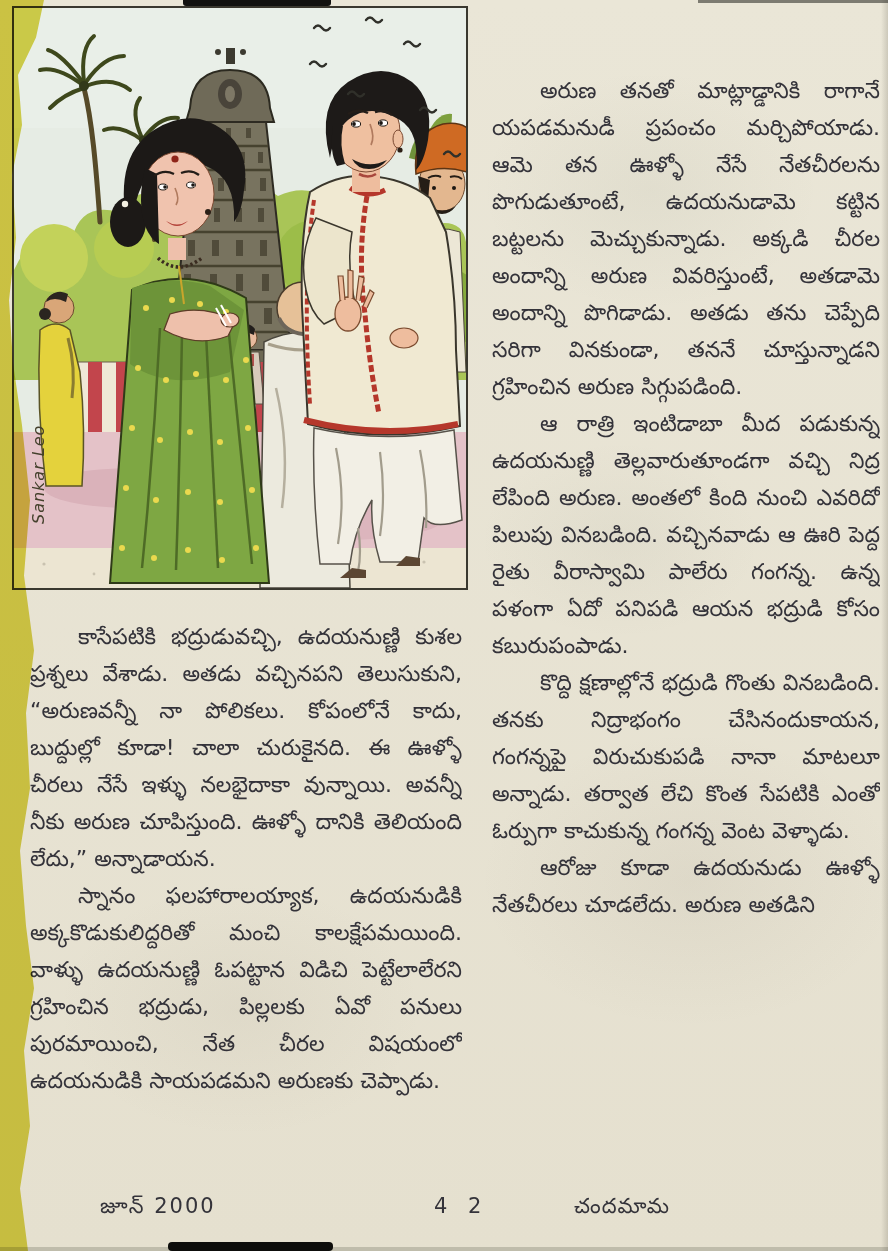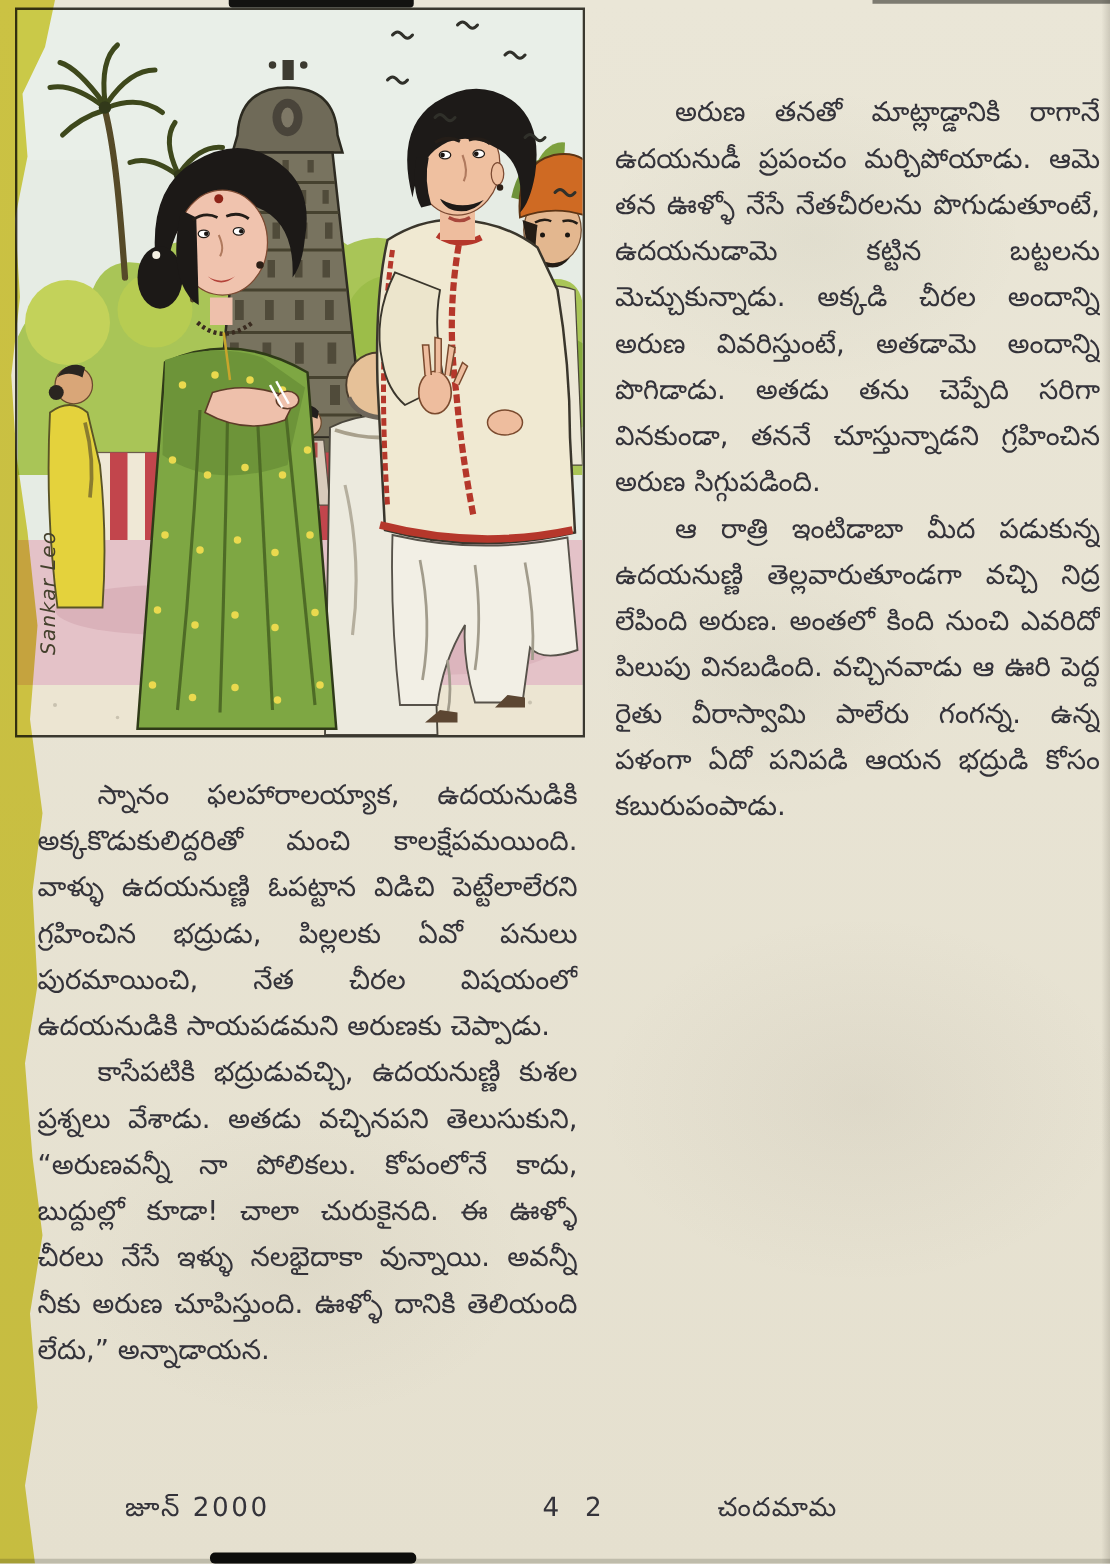--- a/index.html
+++ b/index.html
@@ -306,27 +306,29 @@
       <path d="M406,102 q4,-5 8,0 q4,5 8,0"></path>
         <path d="M430,146 q4,-5 8,0 q4,5 8,0"></path>
       <path d="M352,12 q4,-5 8,0 q4,5 8,0"></path>
     </g>
 
     <text transform="rotate(-90 30 516)" x="30" y="516" font-size="16" font-style="italic" fill="#44402c" letter-spacing="1">Sankar Leo</text>
   </svg>
 </div>
 
 <div class="col col-left ink">
+  <p>కాసేపటికి భద్రుడువచ్చి, ఉదయనుణ్ణి కుశల ప్రశ్నలు వేశాడు. అతడు వచ్చినపని తెలుసుకుని, “అరుణవన్నీ నా పోలికలు. కోపంలోనే కాదు, బుద్దుల్లో కూడా! చాలా చురుకైనది. ఈ ఊళ్ళో చీరలు నేసే ఇళ్ళు నలభైదాకా వున్నాయి. అవన్నీ నీకు అరుణ చూపిస్తుంది. ఊళ్ళో దానికి తెలియంది లేదు,” అన్నాడాయన.</p>
   <p>స్నానం ఫలహారాలయ్యాక, ఉదయనుడికి అక్కకొడుకులిద్దరితో మంచి కాలక్షేపమయింది. వాళ్ళు ఉదయనుణ్ణి ఓపట్టాన విడిచి పెట్టేలాలేరని గ్రహించిన భద్రుడు, పిల్లలకు ఏవో పనులు పురమాయించి, నేత చీరల విషయంలో ఉదయనుడికి సాయపడమని అరుణకు చెప్పాడు.</p>
-  <p>కాసేపటికి భద్రుడువచ్చి, ఉదయనుణ్ణి కుశల ప్రశ్నలు వేశాడు. అతడు వచ్చినపని తెలుసుకుని, “అరుణవన్నీ నా పోలికలు. కోపంలోనే కాదు, బుద్దుల్లో కూడా! చాలా చురుకైనది. ఈ ఊళ్ళో చీరలు నేసే ఇళ్ళు నలభైదాకా వున్నాయి. అవన్నీ నీకు అరుణ చూపిస్తుంది. ఊళ్ళో దానికి తెలియంది లేదు,” అన్నాడాయన.</p>
 </div>
 
 <div class="col col-right ink">
-  <p>అరుణ తనతో మాట్లాడ్డానికి రాగానే ఉదయనుడీ ప్రపంచం మర్చిపోయాడు. ఆమె తన ఊళ్ళో నేసే నేతచీరలను పొగుడుతూంటే, ఉదయనుడామె కట్టిన బట్టలను మెచ్చుకున్నాడు. అక్కడి చీరల అందాన్ని అరుణ వివరిస్తుంటే, అతడామె అందాన్ని పొగిడాడు. అతడు తను చెప్పేది సరిగా వినకుండా, తననే చూస్తున్నాడని గ్రహించిన అరుణ సిగ్గుపడింది.</p>
+  <p>అరుణ తనతో మాట్లాడ్డానికి రాగానే యపడమనుడీ ప్రపంచం మర్చిపోయాడు. ఆమె తన ఊళ్ళో నేసే నేతచీరలను పొగుడుతూంటే, ఉదయనుడామె కట్టిన బట్టలను మెచ్చుకున్నాడు. అక్కడి చీరల అందాన్ని అరుణ వివరిస్తుంటే, అతడామె అందాన్ని పొగిడాడు. అతడు తను చెప్పేది సరిగా వినకుండా, తననే చూస్తున్నాడని గ్రహించిన అరుణ సిగ్గుపడింది.</p>
   <p>ఆ రాత్రి ఇంటిడాబా మీద పడుకున్న ఉదయనుణ్ణి తెల్లవారుతూండగా వచ్చి నిద్ర లేపింది అరుణ. అంతలో కింది నుంచి ఎవరిదో పిలుపు వినబడింది. వచ్చినవాడు ఆ ఊరి పెద్ద రైతు వీరాస్వామి పాలేరు గంగన్న. ఉన్న పళంగా ఏదో పనిపడి ఆయన భద్రుడి కోసం కబురుపంపాడు.</p>
+  <p>కొద్ది క్షణాల్లోనే భద్రుడి గొంతు వినబడింది. తనకు నిద్రాభంగం చేసినందుకాయన, గంగన్నపై విరుచుకుపడి నానా మాటలూ అన్నాడు. తర్వాత లేచి కొంత సేపటికి ఎంతో ఓర్పుగా కాచుకున్న గంగన్న వెంట వెళ్ళాడు.</p>
+  <p>ఆరోజు కూడా ఉదయనుడు ఊళ్ళో నేతచీరలు చూడలేదు. అరుణ అతడిని</p>
 </div>
 
 <div class="footer ink">
   <span class="issue">జూన్ 2000</span>
   <span class="pageno">4 2</span>
   <span class="magname">చందమామ</span>
 </div>
 
 <div class="yellow-strip"></div>
 <div class="edge-top-black"></div>

